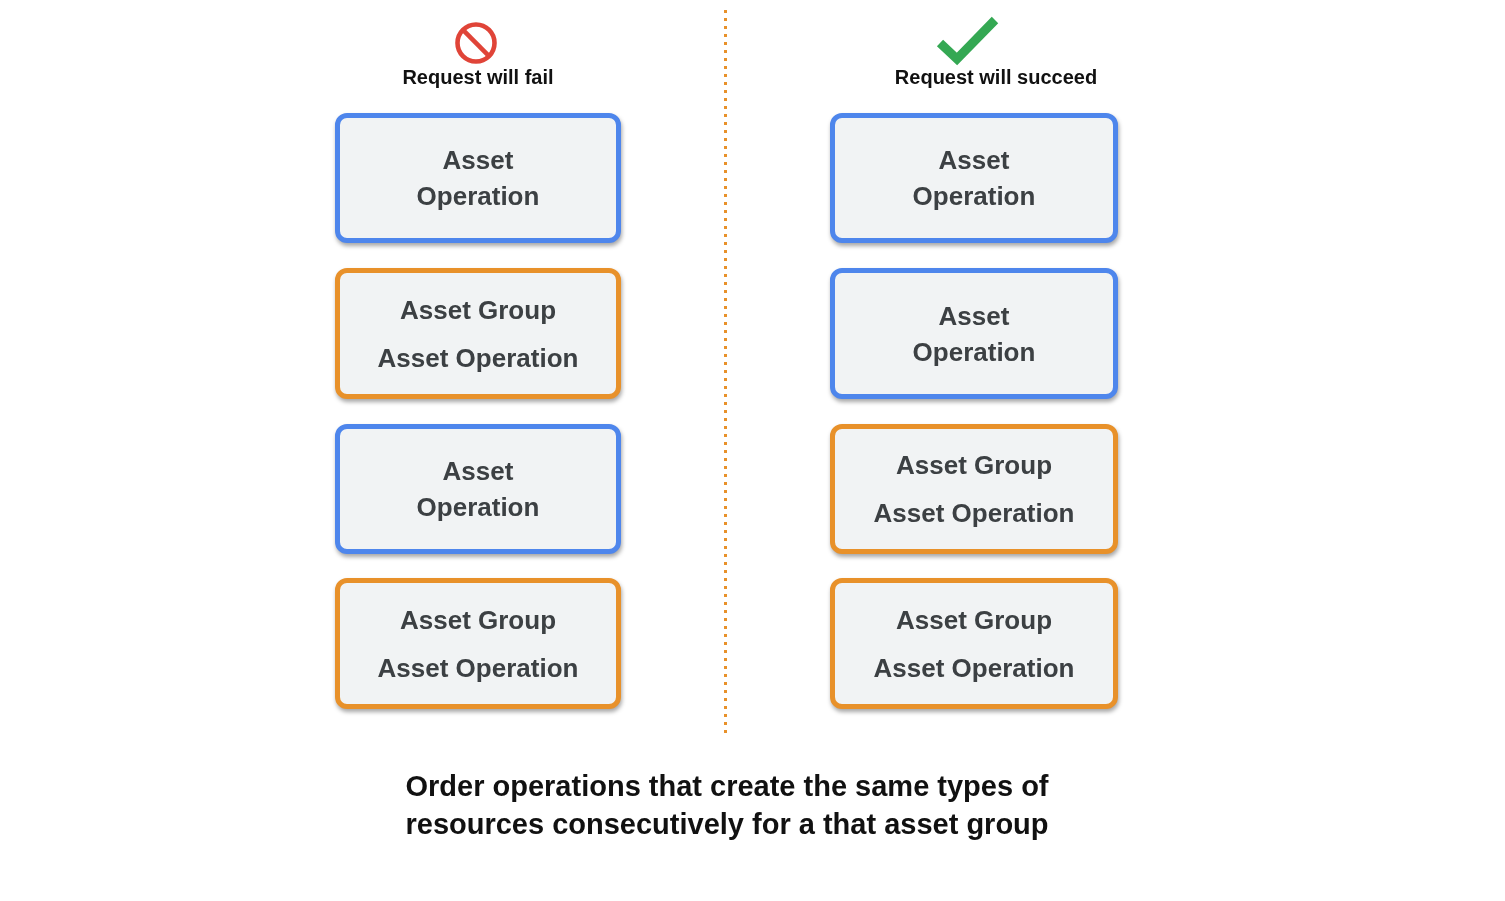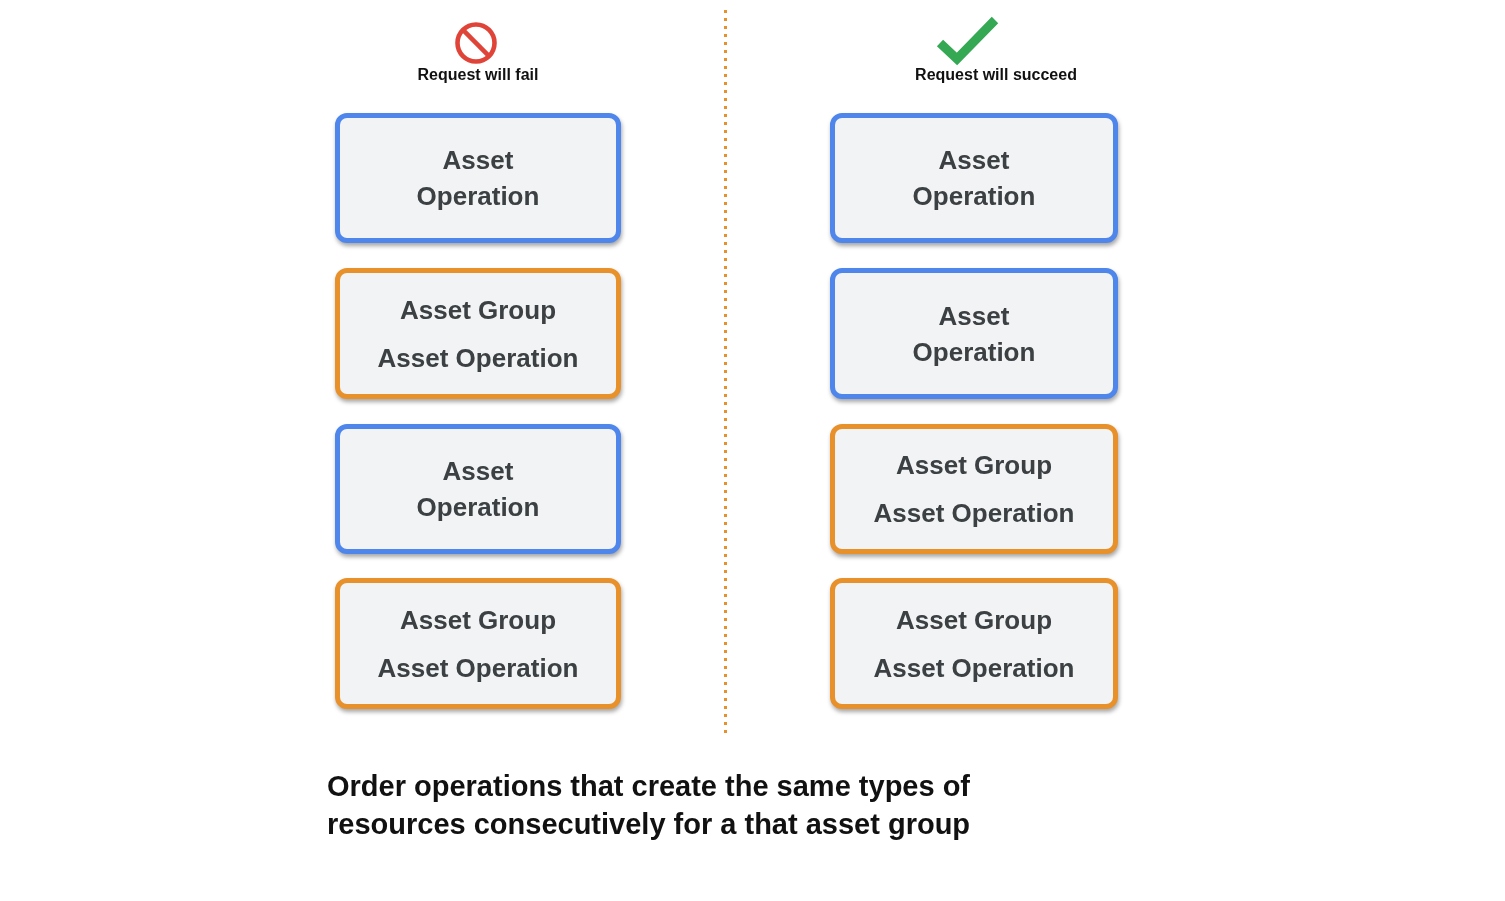--- a/index.html
+++ b/index.html
@@ -38,21 +38,21 @@
   }
   .icon-check path {
     stroke: var(--green);
     fill: none;
   }
   
   .col-title {
     position: absolute;
     top: 66px;
     height: 32px;
-    font-size: 16px;
+    font-size: 20px;
     font-weight: 700;
     color: var(--heading-text);
     text-align: center;
     white-space: nowrap;
   }
   .title-fail  { left: 335px; width: 286px; }
   .title-succeed { left: 852px; width: 288px; }
   
   .box {
     position: absolute;
@@ -94,21 +94,21 @@
       transparent 3px,
       transparent 8px
     );
   }
   
   .caption {
     position: absolute;
     top: 767px;
     left: 327px;
     width: 800px;
-    text-align: left;
+    text-align: center;
     font-size: 29px;
     line-height: 38px;
     font-weight: 700;
     color: var(--heading-text);
   }
 </style>
 </head>
 <body>
 
 <div class="diagram">

